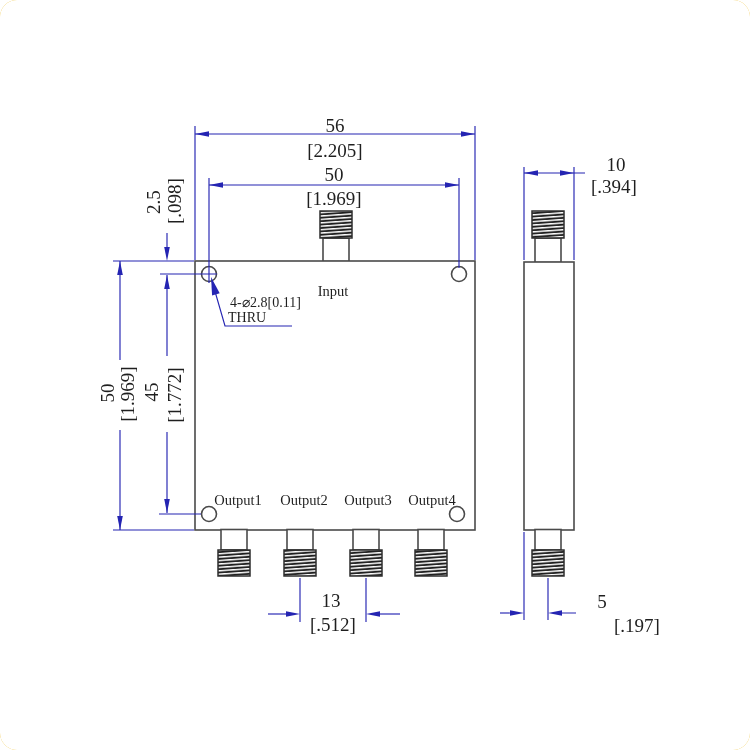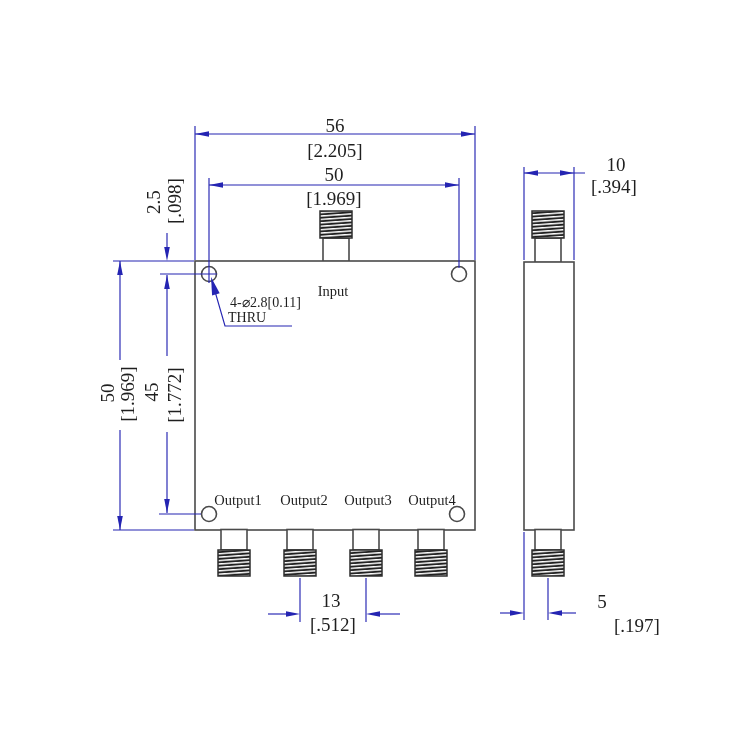--- a/index.html
+++ b/index.html
@@ -1,21 +1,21 @@
 <!DOCTYPE html>
 <html style="--blue: #2424b2; --geo: #4a4a4a; --ink: #1f1f1f;"><head>
 <meta charset="utf-8">
 <style>
   :root{
     --blue:#2424b2;
     --geo:#4a4a4a;
     --ink:#1f1f1f;
   }
   html,body{margin:0;padding:0;background:#ffffff;}
-  #canvas{width:750px;height:750px;position:relative;background:#eab308;overflow:hidden;}
+  #canvas{width:750px;height:750px;position:relative;background:#eab308;overflow:hidden;border-radius:17px;}
   svg{display:block;}
   .geo-fill{stroke:var(--geo);stroke-width:1.6;fill:#ffffff;}
   .thr{fill:url(#thrpat);stroke:#2e2e2e;stroke-width:1.5;}
   .dim{stroke:var(--blue);stroke-width:1.15;fill:none;}
   .arr{fill:var(--blue);stroke:none;}
   text{font-family:"Liberation Serif","DejaVu Serif",serif;fill:var(--ink);}
   .dt{font-size:19px;}
   .lbl{font-size:14.5px;}
   .note{font-size:14px;font-family:"Liberation Serif","DejaVu Sans",serif;}
 </style>

